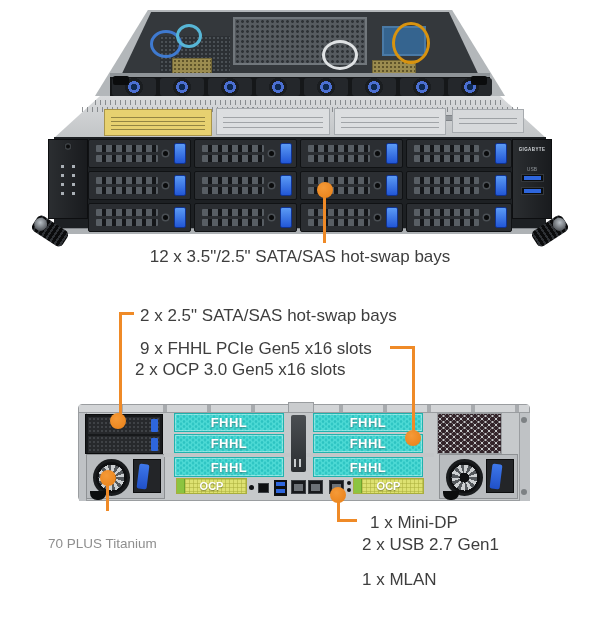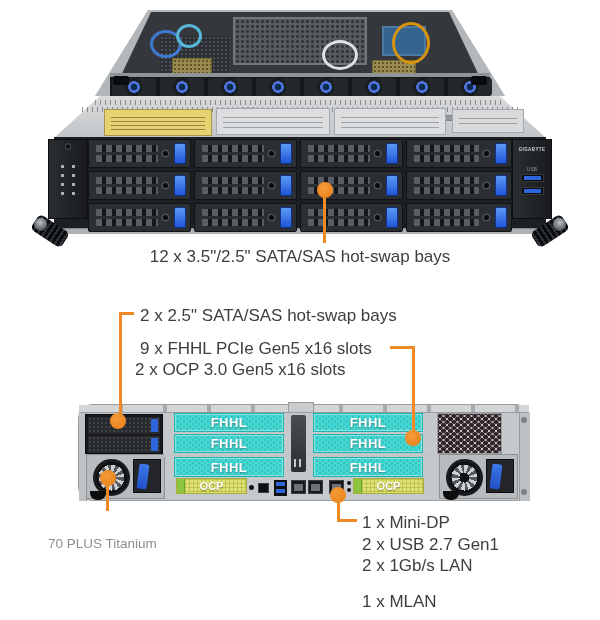--- a/index.html
+++ b/index.html
@@ -68,21 +68,21 @@
   .tray::before,.tray::after{content:"";position:absolute;left:7px;right:32px;height:7px;border-radius:1px;
        background:repeating-linear-gradient(90deg,#585e64 0 6px,#141619 6px 10px);}
   .tray::before{top:5px;} .tray::after{top:15px;}
   .tray-led{position:absolute;right:22px;top:11px;width:5px;height:5px;border-radius:50%;background:#0a0b0c;
        box-shadow:0 0 0 1.5px #4a4f54;}
   .tray-latch{position:absolute;right:4px;top:3px;width:12px;height:21px;border-radius:2px;
        background:linear-gradient(180deg,#5b9af5,#2257d6);border:1px solid #10328f;box-sizing:border-box;}
 
   
   .rv{position:absolute;left:78px;top:404px;width:452px;height:97px;background:#c6c9cb;
-      border:1px solid #9a9da0;box-sizing:border-box;border-radius:14px;}
+      border:1px solid #9a9da0;box-sizing:border-box;border-radius:4px;}
   .rv-toprail{position:absolute;left:0;top:0;width:100%;height:8px;background:#d3d5d7;
       border-bottom:1px solid #9a9da0;box-sizing:border-box;
       background-image:repeating-linear-gradient(90deg,transparent 0 40px,#a8abae 40px 44px);}
   .rv-centertab{position:absolute;left:209px;top:-3px;width:26px;height:11px;background:#caccce;
       border:1px solid #9a9da0;box-sizing:border-box;}
   .rv-rail{position:absolute;top:8px;height:88px;background:#bfc2c5;}
   .rv-screw{position:absolute;width:6px;height:6px;border-radius:50%;background:#7d8184;}
   .rv-bays25{position:absolute;left:6px;top:9px;width:78px;height:40px;background:#17191b;
       border:1px solid #0b0c0d;box-sizing:border-box;}
   .rv25{position:absolute;left:2px;width:72px;height:17px;background:#27292c;
@@ -347,19 +347,18 @@
   </div>
 
   <div class="cline" style="left:106px;top:478px;width:3px;height:33px;"></div>
   <div class="dot" style="left:100px;top:470px;"></div>
   <div class="cap-sub" style="left:48px;top:536px;">70 PLUS Titanium</div>
 
   <div class="cline" style="left:337px;top:495px;width:3px;height:27px;"></div>
   <div class="cline" style="left:337px;top:519px;width:20px;height:3px;"></div>
   <div class="dot" style="left:330px;top:487px;"></div>
   <div class="cap" style="left:362px;top:512px;line-height:21.5px;">
-    <span style="display:block;">1 x Mini-DP</span>
+    <span style="display:block;margin-left:8px;">1 x Mini-DP</span>
     <span style="display:block;">2 x USB 2.7 Gen1</span>
-    <span style="display:block;">2 x 1Gb/s LAN</span>
     <span style="display:block;margin-top:14px;">1 x MLAN</span>
   </div>
 
 </div>
 
 </body></html>

